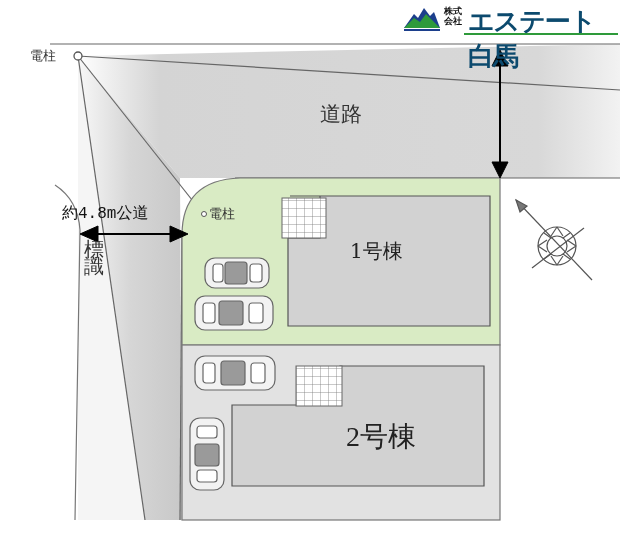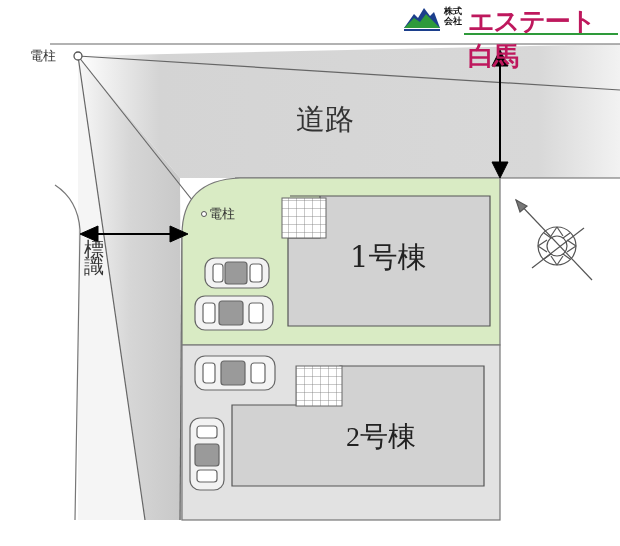--- a/index.html
+++ b/index.html
@@ -2,21 +2,21 @@
 <html><head>
 <meta charset="utf-8">
 <style>
   html, body { margin:0; padding:0; background:#ffffff; }
   body { width:620px; height:546px; position:relative; overflow:hidden;
          font-family:"DejaVu Sans", sans-serif; }
   #stage { position:absolute; left:0; top:0; width:620px; height:546px;border-radius:8px; }
   .lbl { position:absolute; color:#333; white-space:nowrap;font-family:Liberation Mono, monospace; }
   .logo { position:absolute; left:404px; top:4px; width:214px; height:30px; }
   .logo .brand { position:absolute; left:64px; top:0px; font-size:26px; font-weight:bold;
-                 color:#be185d; font-family:"DejaVu Sans", sans-serif; letter-spacing:-1px; }
+                 color:#0c4a6e; font-family:"DejaVu Sans", sans-serif; letter-spacing:-1px; }
   .logo .kabu { position:absolute; left:40px; top:2px; font-size:9px; line-height:10px;
                 font-weight:bold; color:#111; width:22px; }
   .logo .underline { position:absolute; left:60px; top:29px; width:154px; height:2px; background:#2e9a3a; }
 </style>
 </head>
 <body>
 
 <div id="stage">
   <svg width="620" height="546" viewBox="0 0 620 546" xmlns="http://www.w3.org/2000/svg">
     <defs>
@@ -124,18 +124,19 @@
     </g>
   </svg>
 
   <div class="logo">
     <div class="kabu">株式会社</div>
     <div class="brand">エステート白馬</div>
     <div class="underline"></div>
   </div>
 
   <div class="lbl" style="left:30px;top:47px;font-size:13px;">電柱</div>
-  <div class="lbl" style="left:296px;top:100px;font-size:29px;">道路</div>
+  <div class="lbl" style="left:320px;top:100px;font-size:21px;">道路</div>
+  <div class="lbl" style="left:62px;top:203px;font-size:16px;color:#111;">約4.8m公道</div>
   <div class="lbl" style="left:209px;top:205px;font-size:13px;">電柱</div>
   <div class="lbl" style="left:84px;top:242px;font-size:20px;width:16px;white-space:normal;line-height:17px;">標識</div>
-  <div class="lbl" style="left:350px;top:238px;font-size:29px;font-family:'DejaVu Serif',serif;color:#222;">1号棟</div>
+  <div class="lbl" style="left:350px;top:238px;font-size:20px;font-family:'DejaVu Serif',serif;color:#222;">1号棟</div>
   <div class="lbl" style="left:346px;top:418px;font-size:28px;font-family:Liberation Serif, serif;color:#222;">2号棟</div>
 </div>
 
 </body></html>

